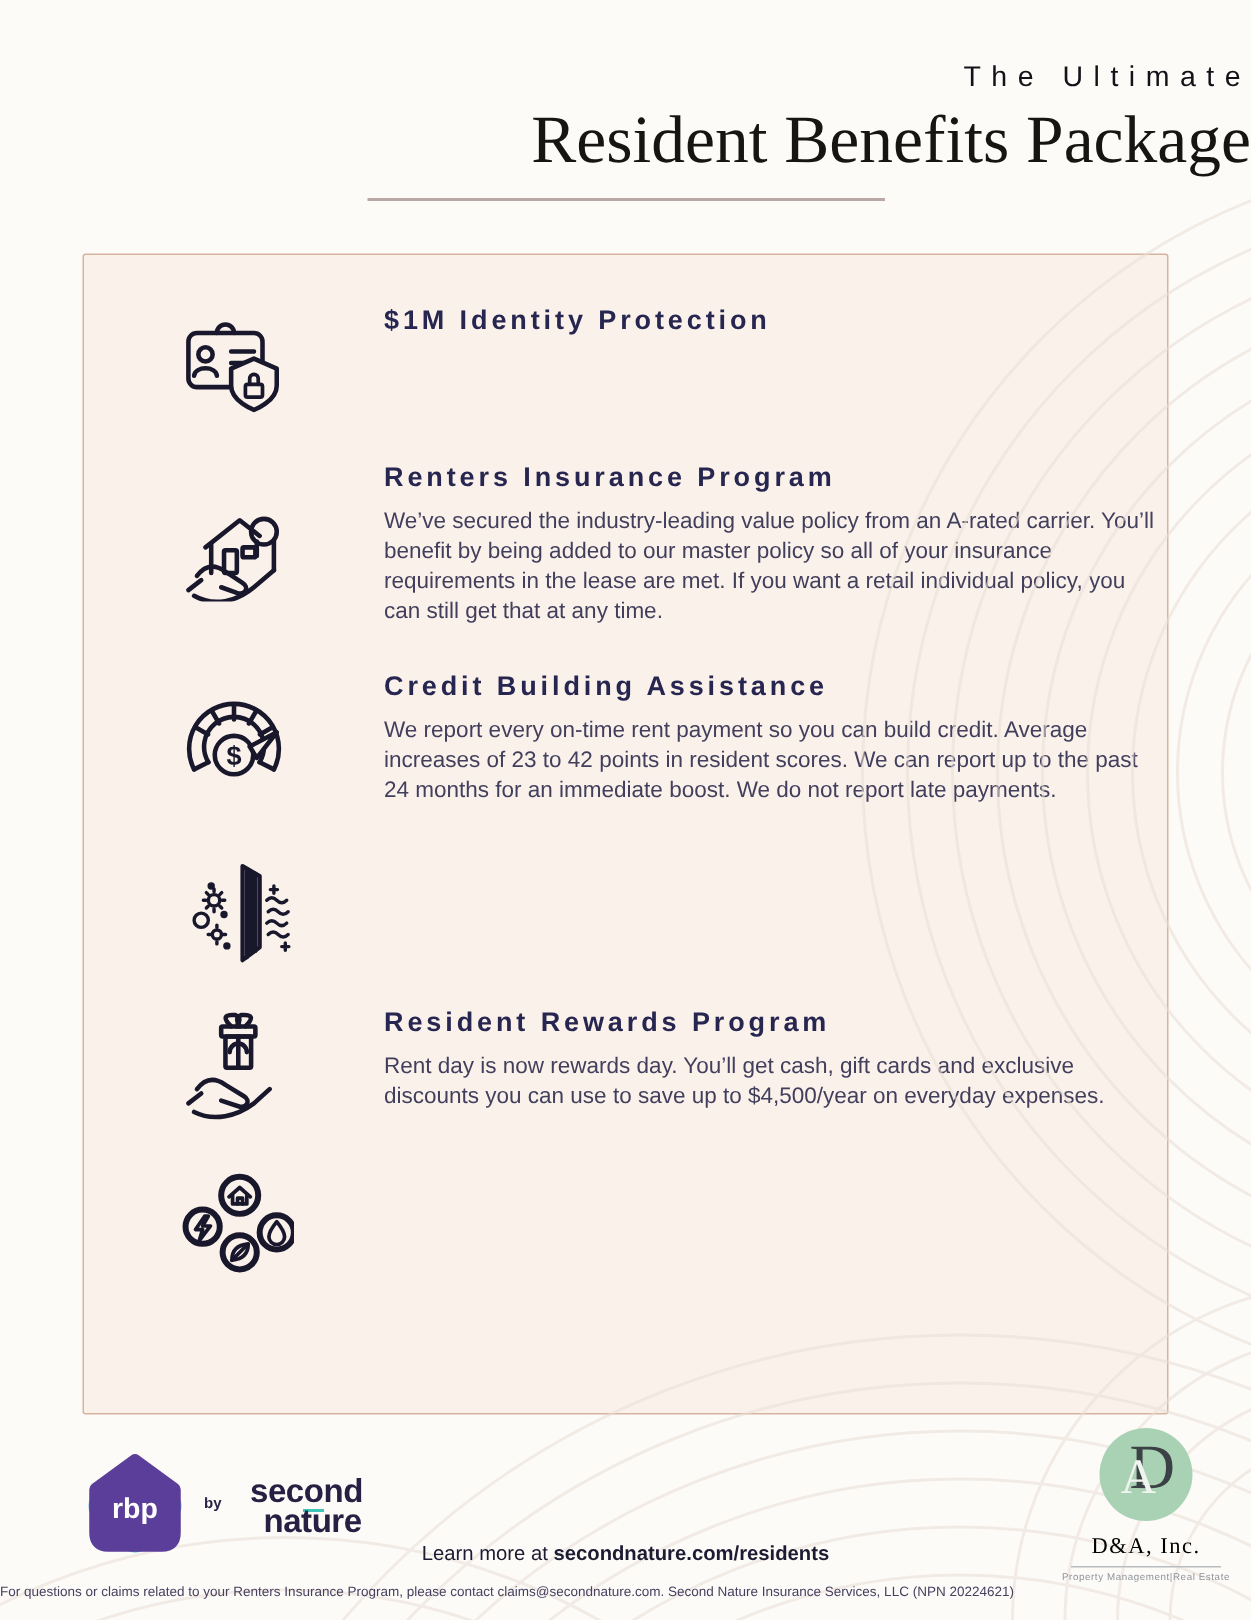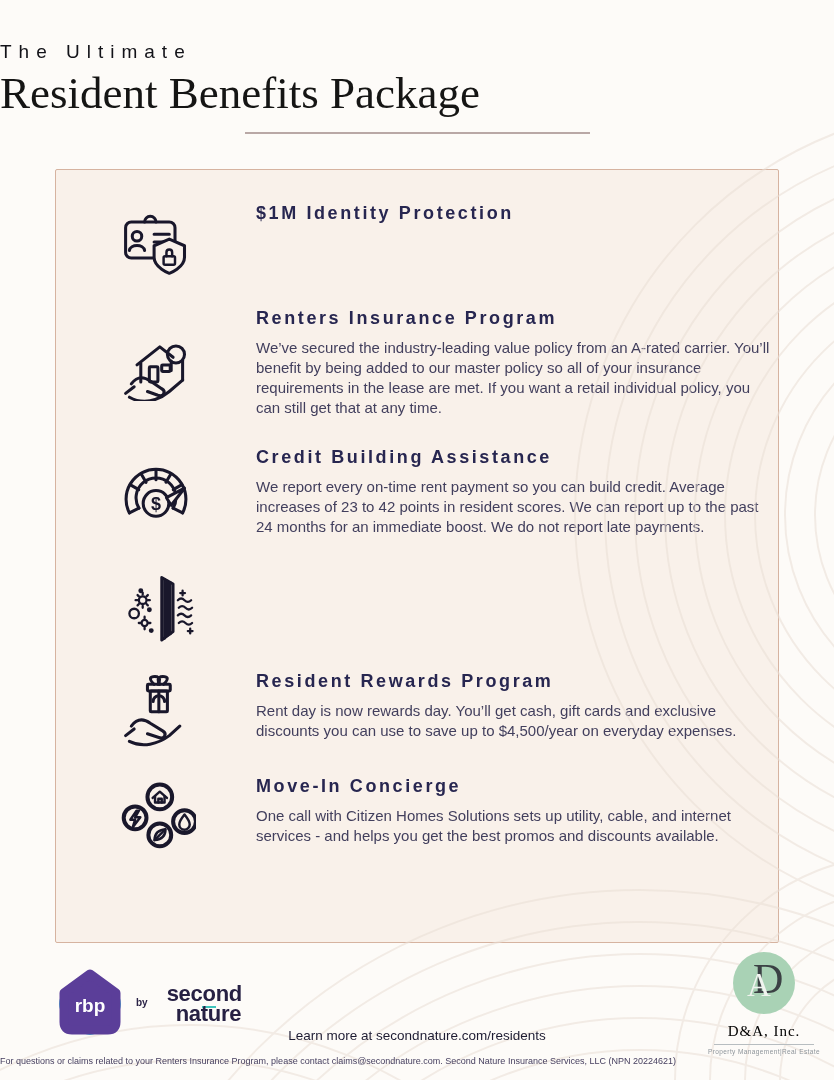--- a/index.html
+++ b/index.html
@@ -3,21 +3,21 @@
 <meta charset="utf-8">
 <style>
   html,body{margin:0;padding:0;}
   body{
     width:834px;height:1080px;position:relative;overflow:hidden;
     background:#fdfbf8;
     font-family:"Liberation Sans",sans-serif;
   }
   .decor{position:absolute;left:0;top:0;z-index:6;pointer-events:none;}
   
-  .header{position:absolute;top:0;left:0;right:0;text-align:left;z-index:2;}
+  .header{position:absolute;top:0;left:0;right:0;text-align:right;z-index:2;}
   .title-small{margin-top:41px;font-size:19px;letter-spacing:7px;color:#121218;font-weight:500;}
   .title-large{font-family:"Liberation Serif","DejaVu Serif",serif;font-size:45px;line-height:1.05;color:#151514;margin-top:7px;font-weight:400;}
   .title-rule{width:345px;height:2px;background:#b9a8a6;margin:15px auto 0;}
   
   .box{
     position:absolute;left:55px;top:169px;width:724px;height:774px;box-sizing:border-box;
     background:#f9f1ea;border:1.5px solid #d6b3a0;border-radius:2px;
     padding-top:33px;z-index:1;
   }
   .benefit{display:flex;margin-bottom:29px;}
@@ -34,21 +34,21 @@
   .sn-line2{margin-left:9px;}
   .sn-o{border-bottom:2.5px solid #3fc4bc;}
   .dna-group{position:absolute;left:706px;top:952px;width:116px;text-align:center;z-index:7;}
   .dna-circle{width:62px;height:62px;border-radius:50%;background:#a9d2b5;margin:0 auto;position:relative;font-family:"Liberation Serif","DejaVu Serif",serif;}
   .dna-d{position:absolute;font-size:42px;color:#3b4144;left:20px;top:3px;}
   .dna-a{position:absolute;font-size:33px;color:#f0f4ef;left:14px;top:15px;}
   .dna-name{font-family:"Liberation Serif","DejaVu Serif",serif;font-size:15px;color:#000000;margin-top:9px;letter-spacing:1px;}
   .dna-rule{width:100px;height:1px;background:#b7bdc0;margin:4px auto 3px;}
   .dna-tag{font-size:6.5px;color:#8d949a;letter-spacing:0.4px;}
   .learn-more{position:absolute;top:1028px;left:0;right:0;text-align:center;font-size:13.5px;color:#1d1b32;z-index:7;}
-  .learn-more .bold{font-weight:400;}
+  .learn-more .bold{font-weight:700;}
   .fine-print{position:absolute;top:1056px;left:0;right:0;font-size:9px;color:#474060;z-index:7;}
 </style>
 </head>
 <body>
 
 <svg class="decor" width="834" height="1080" viewBox="0 0 834 1080">
   <g fill="none" stroke="#eadfd6" stroke-width="2" opacity="0.55">
     <circle cx="985" cy="515" r="170"></circle>
       <circle cx="985" cy="515" r="200"></circle>
     <circle cx="985" cy="515" r="230"></circle>
@@ -208,24 +208,20 @@
           <path d="M38.5 23 L46 16.5 L53.5 23"></path>
           <path d="M41 21.5 V28 h10 V21.5"></path>
           <path d="M44.5 28 v-4 h3.5 v4"></path>
           <path d="M21.5 36.5 l-6.5 9.5 h5 l-2.5 8 8 -10.5 h-5.5 l4 -7 z"></path>
           <path d="M72 40.5 c4 5 5.5 7.5 5.5 10.5 a5.5 5.5 0 0 1 -11 0 c0 -3 1.5 -5.5 5.5 -10.5 z"></path>
           <path d="M40.5 67.5 q0 -10.5 11.5 -11.5 q0 10.5 -11.5 11.5 z"></path>
           <path d="M40.5 67.5 l11 -11"></path>
         </g>
       </svg>
     </div>
-    <div class="text-col">
-      <h3 class="benefit-title">Move-In Concierge</h3>
-      <p class="benefit-body">One call with Citizen Homes Solutions sets up utility, cable, and internet services -  and helps you get the best promos and discounts available.</p>
-    </div>
   </section>
 
 </div>
 
 <div class="rbp-group">
   <svg width="80" height="80" viewBox="0 0 80 80">
     <rect x="14" y="14" width="52" height="52" rx="14" fill="#46b7d8" transform="rotate(45 40 40)"></rect>
     <rect x="17" y="17" width="46" height="46" rx="12" fill="#3fc4b4" transform="rotate(18 40 44)"></rect>
     <path d="M40 10 L66 29 L66 58 Q66 66 58 66 L22 66 Q14 66 14 58 L14 29 Z" fill="#5b3e99" stroke="#5b3e99" stroke-width="9" stroke-linejoin="round"></path>
     <text x="40" y="48" text-anchor="middle" font-size="19" font-weight="bold" fill="#ffffff" font-family="Liberation Sans, sans-serif">rbp</text>

